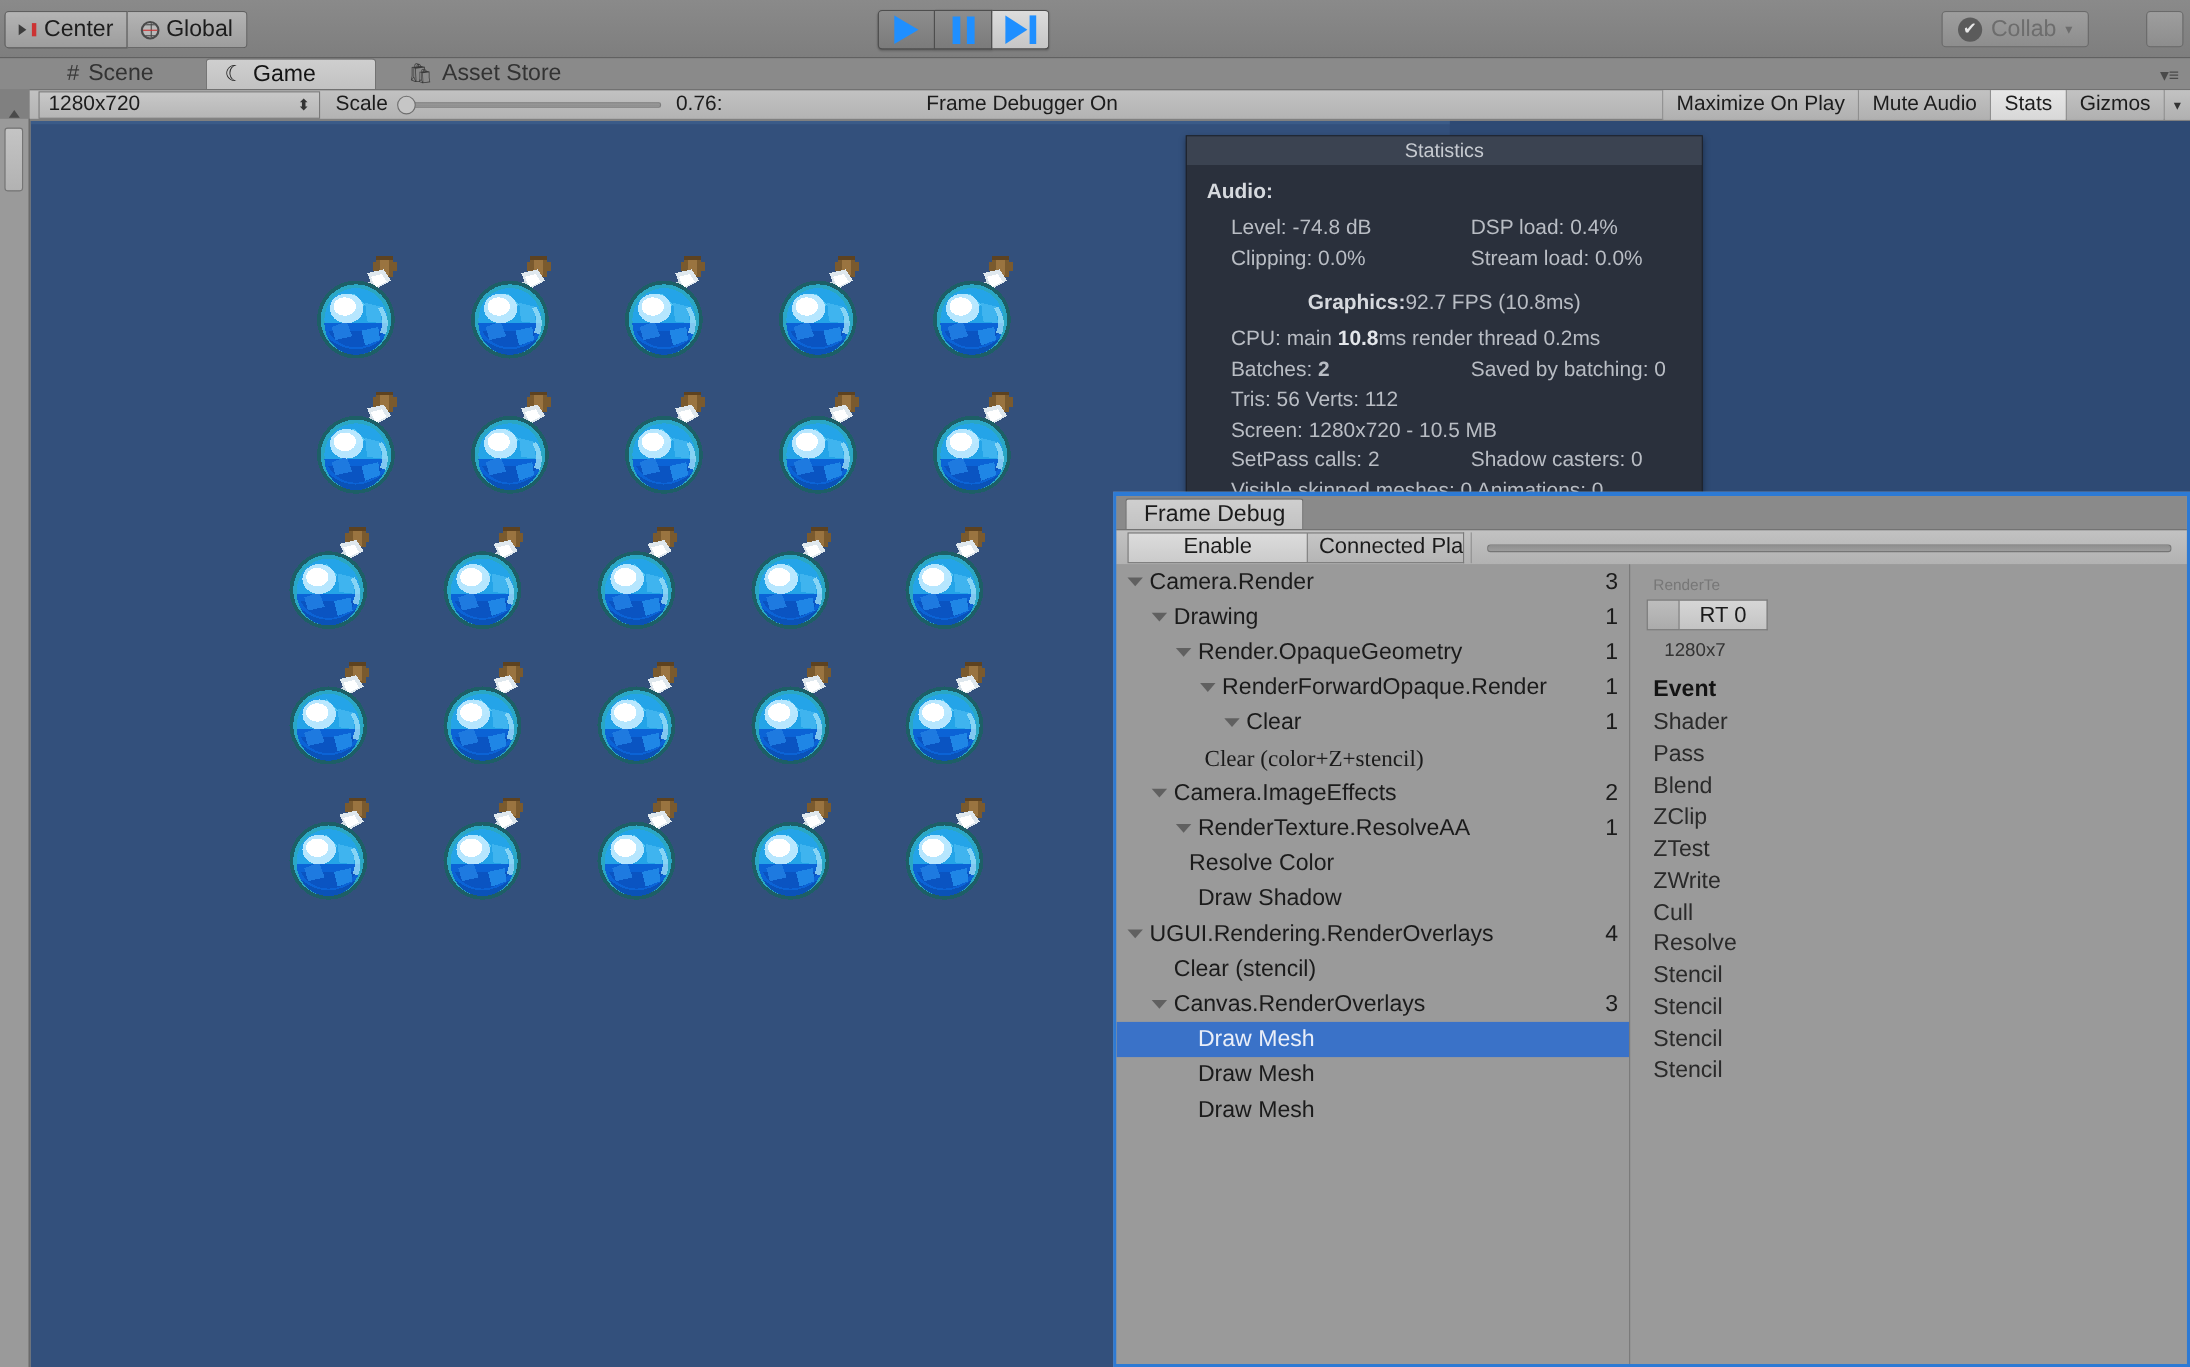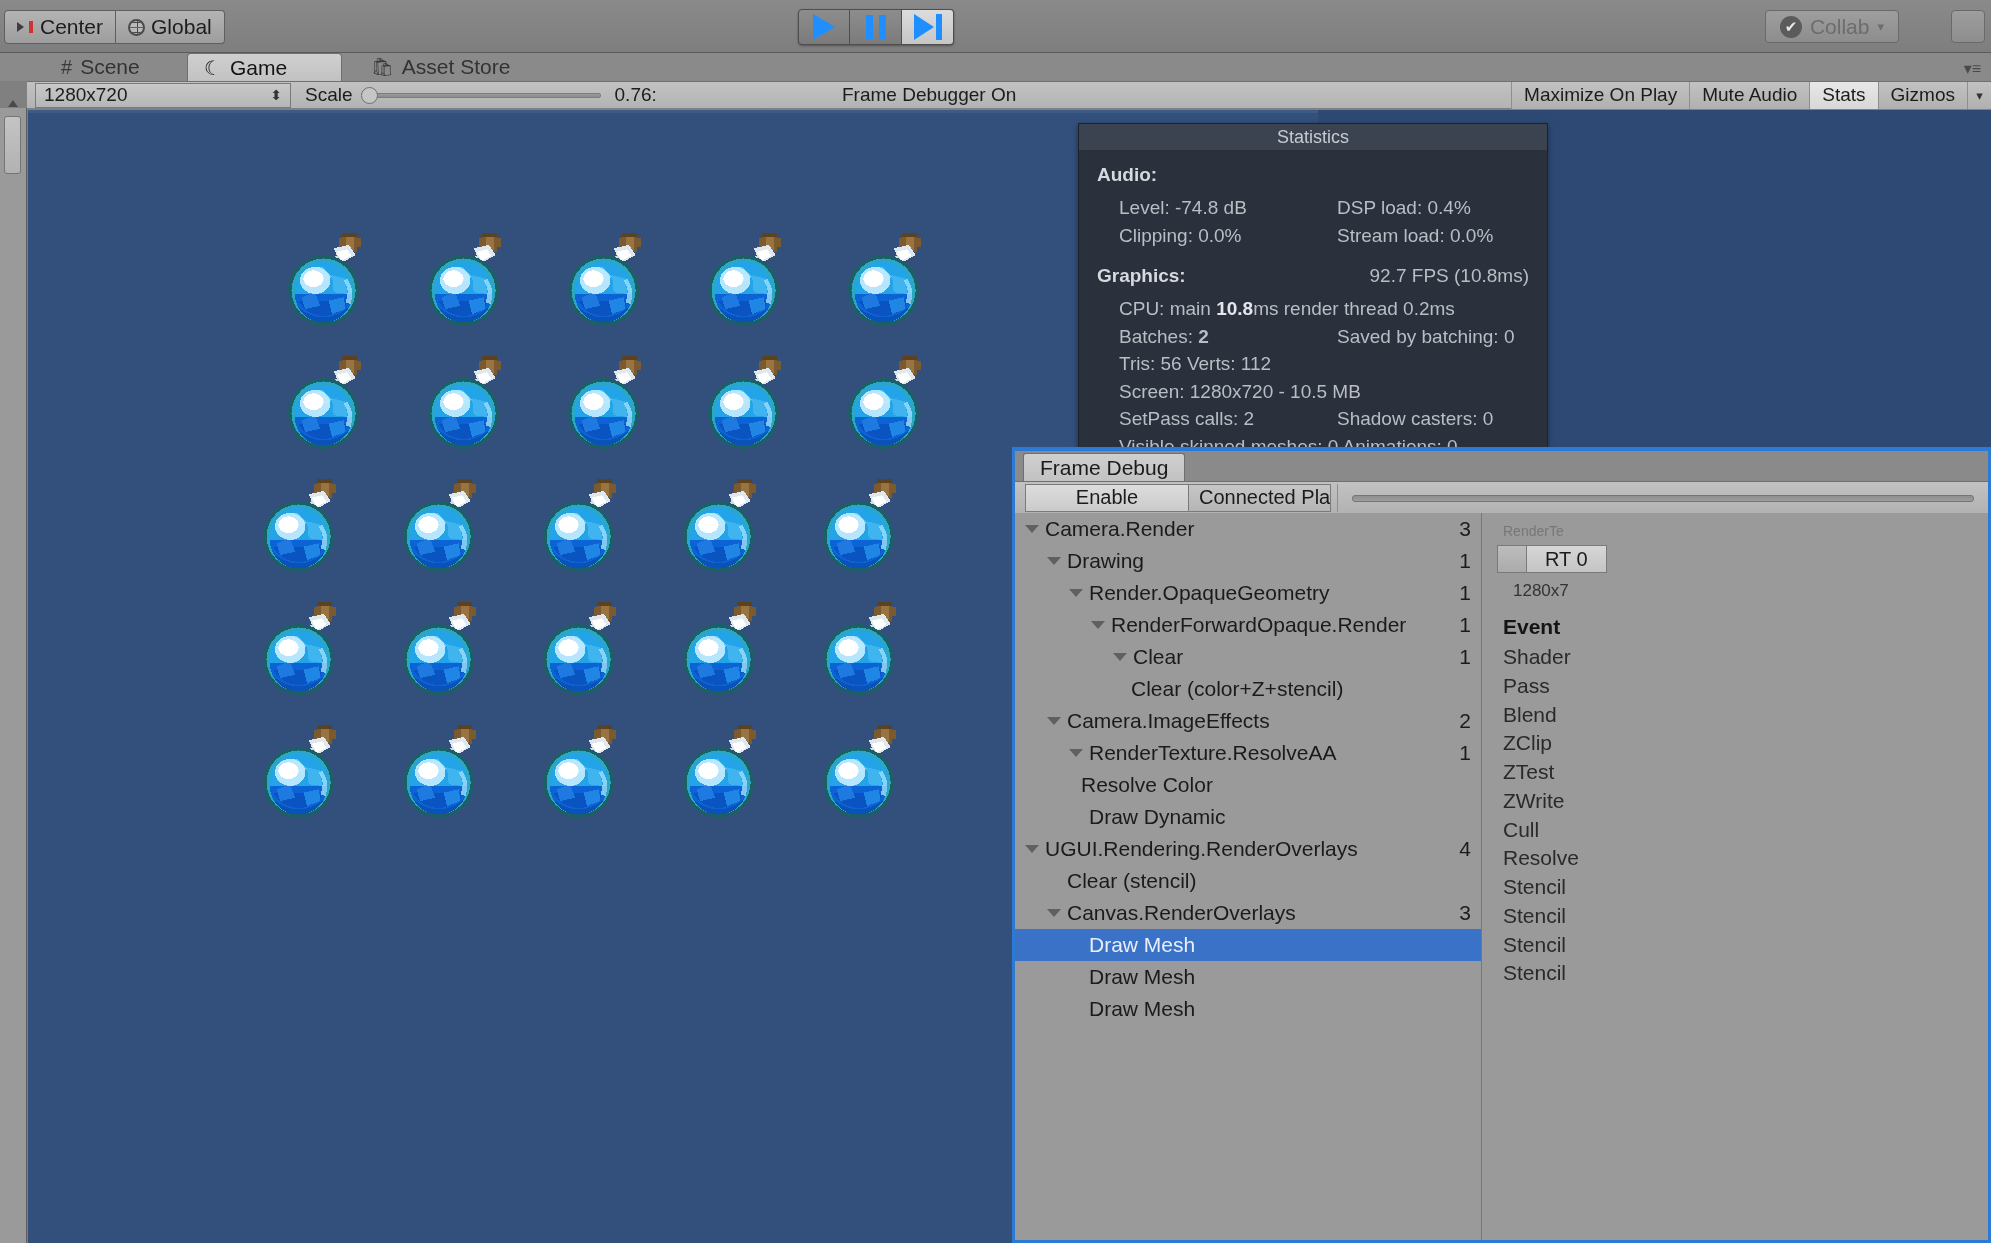--- a/index.html
+++ b/index.html
@@ -213,21 +213,21 @@
     box-shadow: 0 2px 6px rgba(0,0,0,.4);
     color:#b9bdc4;
   }
   #stats-title {
     height:26px; background:#3b4351;
     display:flex; align-items:center; justify-content:center;
     font-size:18px; color:#c7cbd1;
   }
   #stats-body { padding:12px 18px 16px 18px; font-size:19px; }
   .stat-head { font-weight:bold; color:#d6d9de; margin:2px 0 8px 0; }
-  .stat-head.gfx { display:flex; justify-content:space-between; margin-top:16px;}
+  .stat-head.gfx { display:flex; justify-content:center; margin-top:16px;}
   .stat-head.gfx .fps { font-weight:normal; color:#b9bdc4; }
   .stat-row { display:flex; margin-left:22px; line-height:1.45; }
   .stat-row .c1 { width:218px; }
   .stat-line { margin-left:22px; line-height:1.45; }
   .stat-line b { color:#e3e6ea; }
   #stats-network { font-weight:bold; color:#d6d9de; margin-top:16px; }
 
   
   #framedebug {
     position:absolute; left:1012px; top:447px; width:979px; height:796px;
@@ -1301,21 +1301,21 @@
       <div class="tree-row" style="padding-left: 76px;">
         <span class="tri"></span>
         <span class="tree-label">RenderForwardOpaque.Render</span>
         <span class="tree-count">1</span>
       </div>
       <div class="tree-row" style="padding-left: 98px;">
         <span class="tri"></span>
         <span class="tree-label">Clear</span>
         <span class="tree-count">1</span>
       </div>
-      <div class="tree-row" style="padding-left: 96px;">
+      <div class="tree-row" style="padding-left: 60px; font-family: Liberation Serif, serif;">
         <span class="tri blank"></span>
         <span class="tree-label">Clear (color+Z+stencil)</span>
         <span class="tree-count"></span>
       </div>
       <div class="tree-row" style="padding-left: 32px;">
         <span class="tri"></span>
         <span class="tree-label">Camera.ImageEffects</span>
         <span class="tree-count">2</span>
       </div>
       <div class="tree-row" style="padding-left: 54px;">
@@ -1323,21 +1323,21 @@
         <span class="tree-label">RenderTexture.ResolveAA</span>
         <span class="tree-count">1</span>
       </div>
       <div class="tree-row" style="padding-left: 46px;">
         <span class="tri blank"></span>
         <span class="tree-label">Resolve Color</span>
         <span class="tree-count"></span>
       </div>
       <div class="tree-row" style="padding-left: 54px;">
         <span class="tri blank"></span>
-        <span class="tree-label">Draw Dynamic</span>
+        <span class="tree-label">Draw Shadow</span>
         <span class="tree-count"></span>
       </div>
       <div class="tree-row" style="padding-left: 10px;">
         <span class="tri"></span>
         <span class="tree-label">UGUI.Rendering.RenderOverlays</span>
         <span class="tree-count">4</span>
       </div>
       <div class="tree-row" style="padding-left: 32px;">
         <span class="tri blank"></span>
         <span class="tree-label">Clear (stencil)</span>

